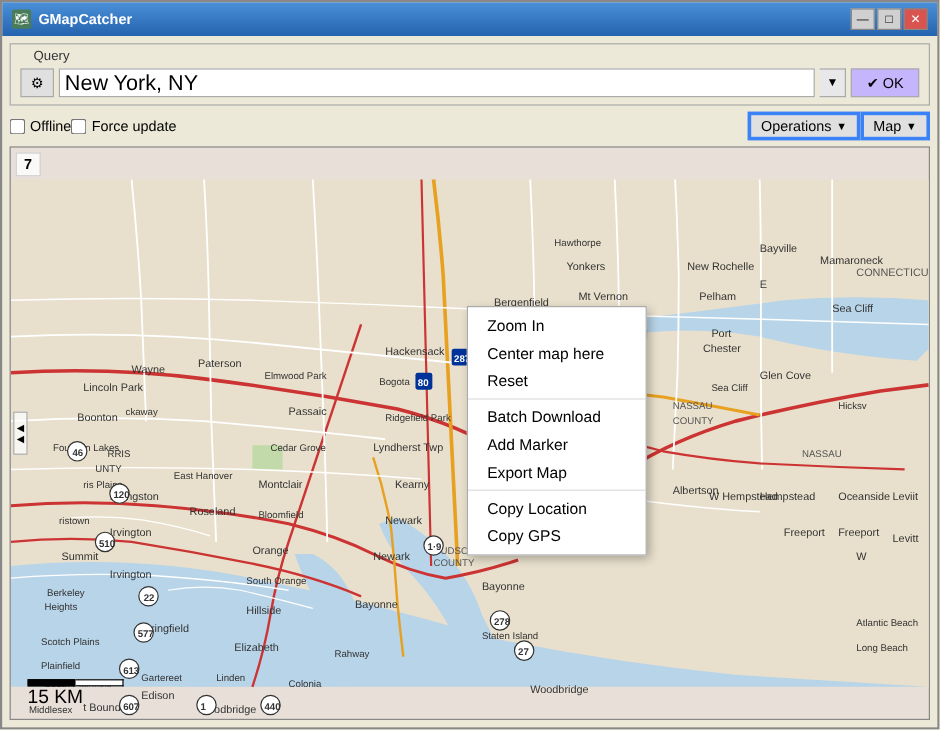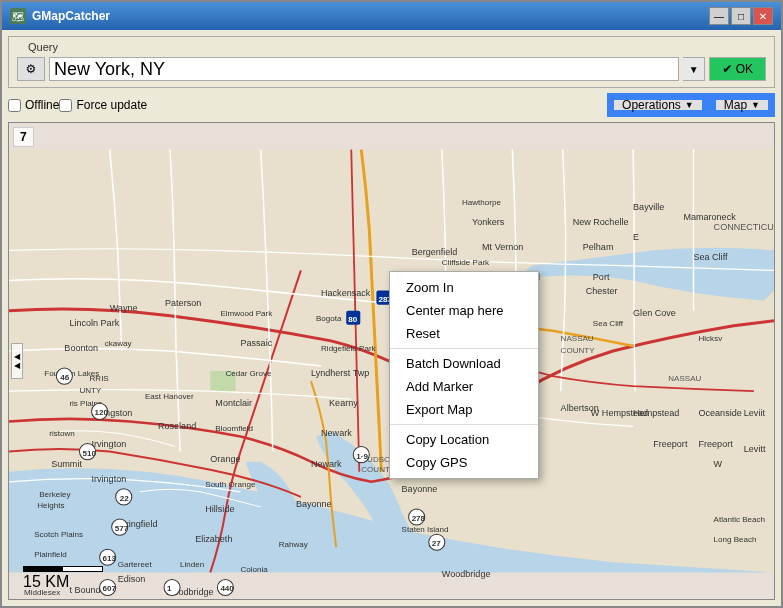--- a/index.html
+++ b/index.html
@@ -116,21 +116,21 @@
       border-left: none;
       cursor: pointer;
       display: flex;
       align-items: center;
       justify-content: center;
       font-size: 10px;
     }
     .ok-btn {
       height: 24px;
       padding: 0 12px;
-      background: #22c55e;
+      background: #c4b5fd;
       border: 1px solid #aaa;
       cursor: pointer;
       display: flex;
       align-items: center;
       gap: 4px;
       font-size: 12px;
     }
     .toolbar-row {
       display: flex;
       align-items: center;
@@ -146,21 +146,21 @@
     .spacer { flex: 1; }
     .dropdown-group {
       display: flex;
       align-items: center;
       gap: 4px;
     }
     .dropdown-btn {
       height: 24px;
       padding: 0 8px;
       background: #e0e0e0;
-      border: 7px solid #3b82f6;
+      border: 3px solid #3b82f6;
       cursor: pointer;
       display: flex;
       align-items: center;
       gap: 4px;
       font-size: 12px;
     }
     .dropdown-arrow {
       font-size: 9px;
     }
     .map-container {
@@ -222,21 +222,21 @@
       top: 50%;
       transform: translateY(-50%);
       background: rgba(255,255,255,0.7);
       border: 1px solid #aaa;
       cursor: pointer;
       padding: 8px 2px;
       font-size: 8px;
     }
     .context-menu {
       position: absolute;
-      top: 148px;
+      top: 132px;
       left: 380px;
       background: white;
       border: 1px solid #aaa;
       box-shadow: 3px 3px 8px rgba(0,0,0,0.3);
       min-width: 150px;
       padding: 4px 0;
       z-index: 100;
     }
     .context-menu-item {
       padding: 4px 16px;

